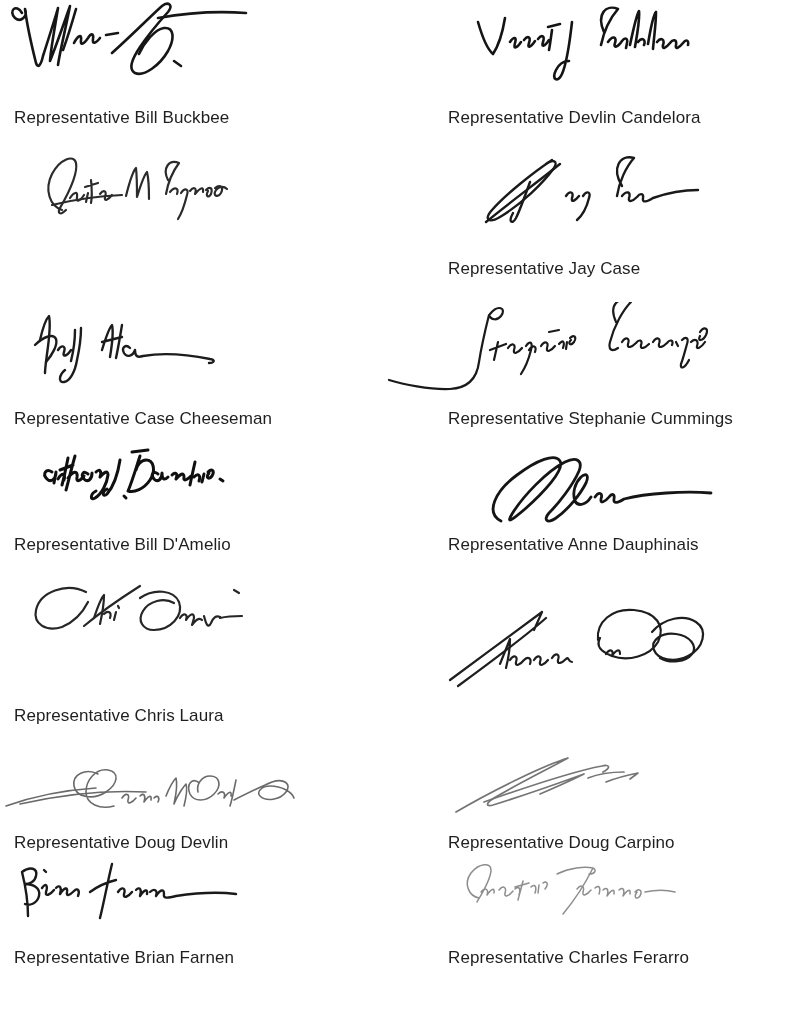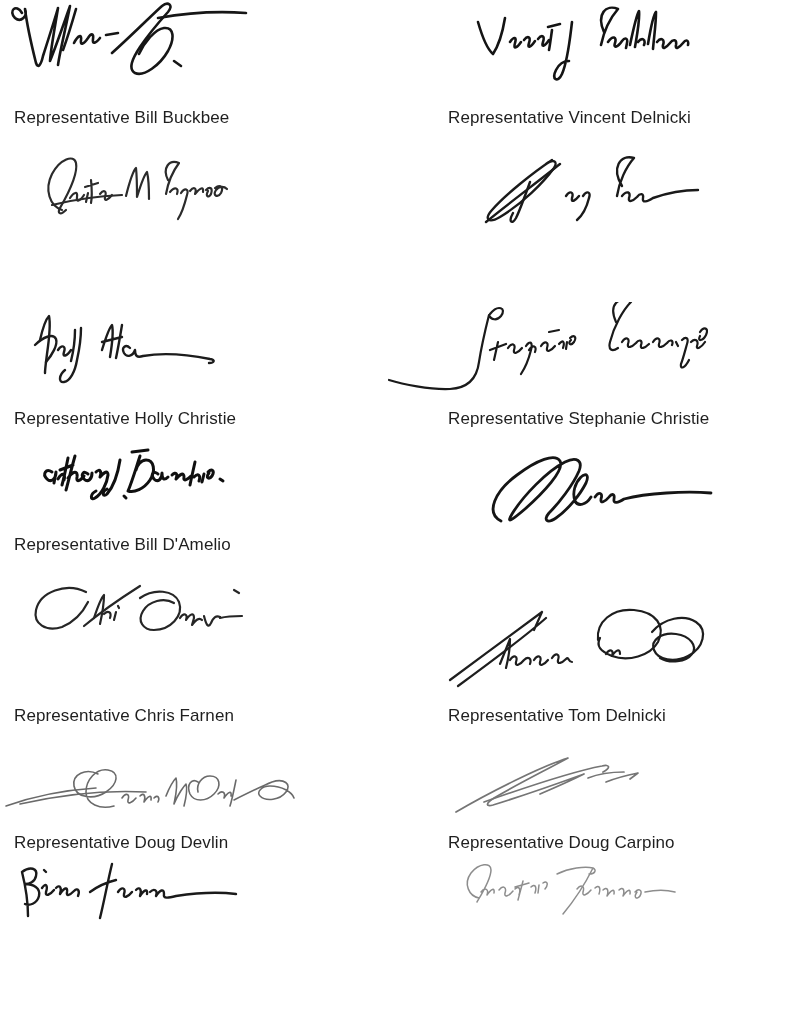--- a/index.html
+++ b/index.html
@@ -38,21 +38,21 @@
     <svg viewBox="0 0 220 82">
       <g stroke="#141414" stroke-width="2.6" fill="none" stroke-linecap="round" stroke-linejoin="round">
         <path d="M8,18 C12,32 17,45 23,50 C29,41 33,26 35,14"></path>
         <path d="M40,38 C44,32 47,33 45,39 C43,46 47,44 51,38 M54,36 C58,31 61,33 59,39 C57,45 61,43 65,37 M68,35 C72,30 75,32 73,38 C71,44 75,42 79,36 M82,26 C81,33 80,41 79,46 M78,23 L90,20"></path>
         <path d="M102,18 C100,34 98,56 92,70 C88,79 81,76 86,66 C89,60 94,57 99,57"></path>
         <path d="M134,28 C126,10 136,0 148,5 C141,13 134,27 131,41"></path>
         <path d="M138,38 C143,31 147,33 145,39 C143,45 148,43 152,37 C155,33 158,34 157,39 L156,44 M160,41 C164,22 167,10 169,7 C170,16 167,31 165,43 M168,38 C172,33 176,35 174,41 M178,40 C181,22 184,10 186,8 C186,20 184,33 183,45 M187,38 C191,33 195,35 193,41 C192,46 196,44 200,39 C203,35 207,35 206,41 C205,46 209,44 213,39 C216,35 219,36 218,41"></path>
       </g>
     </svg>
   </div>
-  <div class="name" style="left:448px;top:108px">Representative Vincent Delnicki</div>
+  <div class="name" style="left:448px;top:108px">Representative Devlin Candelora</div>
 
   <div class="sig" style="left:38px;top:152px;width:192px;height:72px">
     <svg viewBox="0 0 192 72">
       <g stroke="#2b2b2b" stroke-width="2.2" fill="none" stroke-linecap="round" stroke-linejoin="round">
         <path d="M24,58 C12,54 6,38 14,22 C22,7 36,2 38,11 C40,21 30,42 22,56 C19,61 22,64 28,58"></path>
         <path d="M32,46 C36,40 40,39 39,45 C38,51 42,49 46,43 M50,41 L48,50 M53,28 C54,38 54,46 53,51 M47,35 L60,31 M62,42 C66,37 69,39 67,45 C66,50 70,48 74,43"></path>
         <path d="M14,53 C38,47 62,44 84,43"></path>
         <path d="M88,44 C92,28 96,18 98,16 C99,25 99,35 99,45 C103,32 107,22 109,20 C111,28 111,38 111,47"></path>
         <path d="M130,28 C124,16 131,7 141,11 C135,19 130,31 128,42 M132,40 C137,34 141,36 139,42 M143,41 C147,35 151,37 149,43 C147,51 144,61 140,67 M152,39 C156,34 159,36 157,42 C162,36 166,34 165,40 M168,38 C172,34 175,36 173,42 C171,46 167,45 170,39 M177,36 C182,32 186,35 183,41 C180,46 174,44 178,38 C181,34 186,34 189,37"></path>
       </g>
@@ -64,46 +64,47 @@
       <g stroke="#1a1a1a" stroke-width="2.4" fill="none" stroke-linecap="round" stroke-linejoin="round">
         <path d="M74,8 C56,20 28,42 14,58 C6,67 10,72 22,65 C44,52 66,30 76,16 C80,10 76,6 68,12"></path>
         <path d="M8,70 C30,52 62,28 82,12"></path>
         <path d="M52,30 C47,44 42,58 38,66 C34,73 30,70 35,61"></path>
         <path d="M88,44 C92,38 96,40 94,46 C93,51 97,49 101,44 M105,44 C109,38 113,40 111,46 C109,54 105,63 99,68"></path>
         <path d="M144,34 C133,16 142,2 156,6 C148,15 141,30 139,44"></path>
         <path d="M144,44 C149,38 153,40 151,46 C150,51 155,49 159,45 C162,41 166,41 165,46 C164,51 169,50 175,46 C192,40 208,38 220,38"></path>
       </g>
     </svg>
   </div>
+  <div class="name" style="left:448px;top:259px">Representative Jay Case</div>
 
   <div class="sig" style="left:30px;top:312px;width:205px;height:72px">
     <svg viewBox="0 0 205 72">
       <g stroke="#1c1c1c" stroke-width="2.4" fill="none" stroke-linecap="round" stroke-linejoin="round">
         <path d="M10,28 C13,15 17,6 19,4 C21,13 19,28 17,42 C16,50 15,57 15,61"></path>
         <path d="M5,33 C13,25 23,21 26,27 C28,33 22,43 16,50"></path>
         <path d="M28,38 C32,32 36,34 34,40 C32,46 37,44 41,38 M45,18 C45,29 43,41 41,49 M51,16 C51,28 49,39 47,48 C45,60 40,69 34,70 C28,71 29,63 35,58"></path>
         <path d="M72,38 C76,25 80,15 82,13 C84,21 82,33 80,45 M72,30 L92,25 M92,13 C90,25 88,37 86,46"></path>
         <path d="M100,36 C96,32 91,35 94,41 C97,46 103,44 105,38 C105,44 107,46 113,44 C136,40 165,44 180,47 C186,48 184,51 179,51"></path>
       </g>
     </svg>
   </div>
-  <div class="name" style="left:14px;top:409px">Representative Holly Christie</div>
+  <div class="name" style="left:14px;top:409px">Representative Case Cheeseman</div>
 
   <div class="sig" style="left:386px;top:302px;width:322px;height:92px">
     <svg viewBox="0 0 322 92">
       <g stroke="#1a1a1a" stroke-width="2.2" fill="none" stroke-linecap="round" stroke-linejoin="round">
         <path d="M104,12 C112,2 121,6 115,14 C111,19 105,18 103,13 C99,29 95,47 93,60 C91,76 83,86 64,87 C44,88 16,82 3,78"></path>
         <path d="M112,40 L108,58 M104,48 L120,42 M122,46 C126,40 130,42 128,48 C127,53 132,51 136,46 M140,44 C144,38 147,40 145,48 C143,56 139,66 135,72 M143,48 C147,42 151,44 149,50"></path>
         <path d="M155,44 C159,38 163,40 161,46 C160,51 165,49 169,44 M173,42 C177,37 179,40 177,46 M181,40 L180,47 M184,36 C188,32 191,35 188,40 C185,44 181,42 185,38 M163,30 L173,28"></path>
         <path d="M230,20 C222,2 233,-6 245,0 C237,8 228,24 224,40 C222,48 226,50 232,46"></path>
         <path d="M236,40 C240,34 244,36 242,42 C241,47 246,45 250,41 C253,37 257,38 255,43 C254,48 259,46 263,42 M267,40 C271,34 275,36 273,42 C272,47 277,45 281,41 C284,37 288,38 286,43 M290,40 L292,44 M296,38 C300,34 303,36 301,42 C299,49 297,57 295,62 C294,68 299,66 303,58 M305,40 C309,36 313,38 311,44 C310,48 315,46 319,40 M314,30 C318,24 323,26 320,33 C317,39 311,40 314,34"></path>
       </g>
     </svg>
   </div>
-  <div class="name" style="left:448px;top:409px">Representative Stephanie Christie</div>
+  <div class="name" style="left:448px;top:409px">Representative Stephanie Cummings</div>
 
   <div class="sig" style="left:40px;top:446px;width:210px;height:58px">
     <svg viewBox="0 0 210 58">
       <g stroke="#101010" stroke-width="3" fill="none" stroke-linecap="round" stroke-linejoin="round">
         <path d="M12,26 C6,22 2,28 7,33 C11,37 16,33 16,26 L14,37 M18,33 C22,26 26,27 24,34 M28,12 C26,22 24,32 22,39 M20,24 L33,19 M35,10 C31,24 28,37 26,44 M28,32 C33,25 38,24 37,31 C36,37 40,35 44,30"></path>
         <path d="M48,28 C44,24 40,28 44,33 C48,37 52,33 52,27 M56,26 C60,22 62,26 60,31 C64,26 68,24 68,29 C67,37 62,48 55,52 C50,55 50,48 56,45"></path>
         <path d="M80,14 C78,27 74,40 67,48 C63,52 61,46 67,43 M84,50 L86,52"></path>
         <path d="M92,6 L108,4"></path>
         <path d="M100,10 C96,22 92,36 88,45 C94,47 104,43 110,34 C116,25 114,14 106,14 C101,14 97,19 96,24"></path>
         <path d="M118,28 C114,24 110,28 114,33 C118,37 122,33 122,27 C122,33 124,35 128,31 M132,29 C136,25 138,28 136,33 C140,28 144,26 144,31 C143,36 147,34 151,30 M155,16 C153,25 151,34 150,39 M154,31 C158,27 161,29 159,35 M164,28 L162,36 M168,26 C172,22 175,25 172,30 C169,34 165,32 169,27 M180,33 L183,35"></path>
@@ -113,47 +114,47 @@
   <div class="name" style="left:14px;top:535px">Representative Bill D'Amelio</div>
 
   <div class="sig" style="left:479px;top:453px;width:234px;height:76px">
     <svg viewBox="0 0 234 76">
       <g stroke="#151515" stroke-width="2.8" fill="none" stroke-linecap="round" stroke-linejoin="round">
         <path d="M22,68 C6,60 16,38 38,22 C58,7 76,0 81,8 C86,17 64,40 46,56 C32,68 27,71 33,61 C44,43 68,18 86,9 C98,3 104,8 100,18 C94,32 80,50 70,60 C64,67 68,71 77,65 C90,56 102,40 107,30 C110,23 108,19 102,24 C96,30 93,40 96,48 C99,54 107,52 112,44"></path>
         <path d="M116,44 C120,38 124,40 122,46 C121,51 126,49 130,44 C133,40 136,41 135,46 C134,51 139,50 145,46 C168,40 206,38 232,40"></path>
       </g>
     </svg>
   </div>
+  <div class="name" style="left:448px;top:535px">Representative Anne Dauphinais</div>
 
   <div class="sig" style="left:28px;top:580px;width:218px;height:68px">
     <svg viewBox="0 0 218 68">
       <g stroke="#262626" stroke-width="2.2" fill="none" stroke-linecap="round" stroke-linejoin="round">
         <path d="M58,12 C38,2 12,12 8,30 C5,44 18,52 34,47 C46,42 55,32 60,22"></path>
         <path d="M112,6 C90,20 68,36 56,46"></path>
         <path d="M66,38 C70,26 74,17 76,15 C76,25 74,35 72,44 M76,34 C80,30 84,32 82,38 M88,32 L86,40 M90,26 L91,28"></path>
         <path d="M112,18 C126,8 146,10 151,22 C156,36 142,50 126,50 C115,50 109,41 115,31 C121,21 136,17 146,23"></path>
         <path d="M152,38 C156,32 160,34 158,40 C162,34 166,32 166,38 L164,45 C168,40 171,37 174,40 M176,36 C178,44 180,49 183,43 C185,38 188,35 192,37 M192,38 C200,36 208,36 214,36"></path>
         <path d="M206,10 L211,13"></path>
       </g>
     </svg>
   </div>
-  <div class="name" style="left:14px;top:706px">Representative Chris Farnen</div>
+  <div class="name" style="left:14px;top:706px">Representative Chris Laura</div>
 
   <div class="sig" style="left:440px;top:604px;width:270px;height:88px">
     <svg viewBox="0 0 270 88">
       <g stroke="#1e1e1e" stroke-width="2.2" fill="none" stroke-linecap="round" stroke-linejoin="round">
         <path d="M10,76 C40,54 80,24 102,8 M18,82 C48,60 88,30 106,14 M102,8 L94,26"></path>
         <path d="M60,60 C64,50 68,40 70,35 C70,45 68,56 66,64 M70,56 C74,50 78,52 76,58 C75,63 80,61 84,56 C88,52 92,54 90,60 M94,56 C98,50 102,52 100,58 C99,63 104,61 108,56 M112,54 C116,48 120,50 118,56 C117,61 122,59 126,55 C129,52 128,58 132,58"></path>
         <path d="M158,36 C156,18 172,4 194,6 C216,8 226,22 218,38 C210,52 188,58 172,52 C160,47 156,42 160,34"></path>
         <path d="M166,50 C170,44 174,46 172,52 C176,46 180,44 180,50"></path>
         <path d="M212,28 C224,14 244,10 256,18 C268,26 264,44 248,52 C234,59 218,56 214,46 C210,36 222,28 236,30 C250,32 258,42 252,50 C246,58 230,60 220,54"></path>
       </g>
     </svg>
   </div>
-  <div class="name" style="left:448px;top:706px">Representative Tom Delnicki</div>
 
   <div class="sig" style="left:4px;top:764px;width:292px;height:60px">
     <svg viewBox="0 0 292 60">
       <g stroke="#6a6a6a" stroke-width="1.6" fill="none" stroke-linecap="round" stroke-linejoin="round">
         <path d="M2,42 C30,32 62,26 92,24"></path>
         <path d="M94,10 C82,4 68,10 70,22 C72,34 90,36 102,28 C114,20 116,8 104,6 C92,4 82,16 82,28 C82,40 96,46 110,42"></path>
         <path d="M16,40 C60,30 104,26 142,28"></path>
         <path d="M118,34 C122,28 126,30 124,36 C123,41 128,39 132,34 M136,32 C140,28 142,32 140,38 C144,32 148,30 147,36 M150,34 C154,30 156,34 154,38"></path>
         <path d="M162,32 C166,22 170,16 172,14 C174,22 172,30 170,40 C174,30 180,22 182,20 C184,26 182,34 180,42"></path>
         <path d="M194,18 C188,14 182,20 186,30 C190,38 202,38 210,30 C218,22 216,12 206,12 C198,12 192,20 194,28 M214,30 C218,26 222,28 220,34 C224,28 228,26 227,32 M232,16 C230,26 228,36 226,42"></path>
@@ -178,25 +179,27 @@
   <div class="sig" style="left:14px;top:862px;width:224px;height:64px">
     <svg viewBox="0 0 224 64">
       <g stroke="#1a1a1a" stroke-width="2.4" fill="none" stroke-linecap="round" stroke-linejoin="round">
         <path d="M8,10 C12,26 14,42 14,54 M8,10 C16,4 24,6 22,14 C21,20 15,22 11,22 C19,22 27,26 25,34 C23,42 15,44 11,42 M30,8 L32,10"></path>
         <path d="M28,26 C32,20 34,24 32,30 C31,35 36,33 40,28 M42,26 C46,22 48,26 46,32 C50,26 54,24 53,30 C52,35 56,33 60,29 C64,25 66,29 64,34"></path>
         <path d="M98,2 C94,18 90,40 86,56 M76,30 C84,24 94,20 102,18"></path>
         <path d="M104,30 C108,24 112,26 110,32 C109,37 114,35 118,30 M122,28 C126,24 128,28 126,34 C130,28 134,26 133,32 M136,30 C140,26 144,28 142,34 C146,28 150,26 150,32 C149,37 154,36 162,34 C182,31 206,30 222,32"></path>
       </g>
     </svg>
   </div>
+  <div class="name" style="left:14px;top:948px">Representative Brian Farnen</div>
 
   <div class="sig" style="left:453px;top:862px;width:232px;height:58px">
     <svg viewBox="0 0 232 58">
       <g stroke="#8d8d8d" stroke-width="1.5" fill="none" stroke-linecap="round" stroke-linejoin="round">
         <path d="M26,36 C16,34 10,22 18,11 C26,1 38,0 38,8 C38,17 30,30 24,40 M28,30 C32,25 36,27 34,33 C38,27 42,25 41,31"></path>
         <path d="M46,28 C50,23 54,25 52,31 C51,36 56,34 60,29 M62,27 C66,23 68,27 66,33 M70,19 C68,27 66,34 65,38 M62,25 L76,21 M78,25 C82,21 84,25 82,31 M86,23 L85,31 M90,21 C94,18 96,22 92,27"></path>
         <path d="M104,12 C116,6 132,4 140,6 C144,8 142,12 136,12 M140,6 C132,22 120,40 110,52"></path>
         <path d="M124,27 C128,22 132,24 130,30 C129,35 134,33 138,28 M142,26 C146,22 148,26 146,32 M150,28 C154,24 156,28 154,34 C158,28 162,26 161,32 M166,28 C170,24 172,28 170,34 C174,28 178,26 177,32 M182,30 C186,26 190,28 187,34 C184,38 180,36 184,30 M192,30 C202,28 214,28 222,30"></path>
       </g>
     </svg>
   </div>
+  <div class="name" style="left:448px;top:948px">Representative Charles Ferarro</div>
 
 </div>
 
 </body></html>

